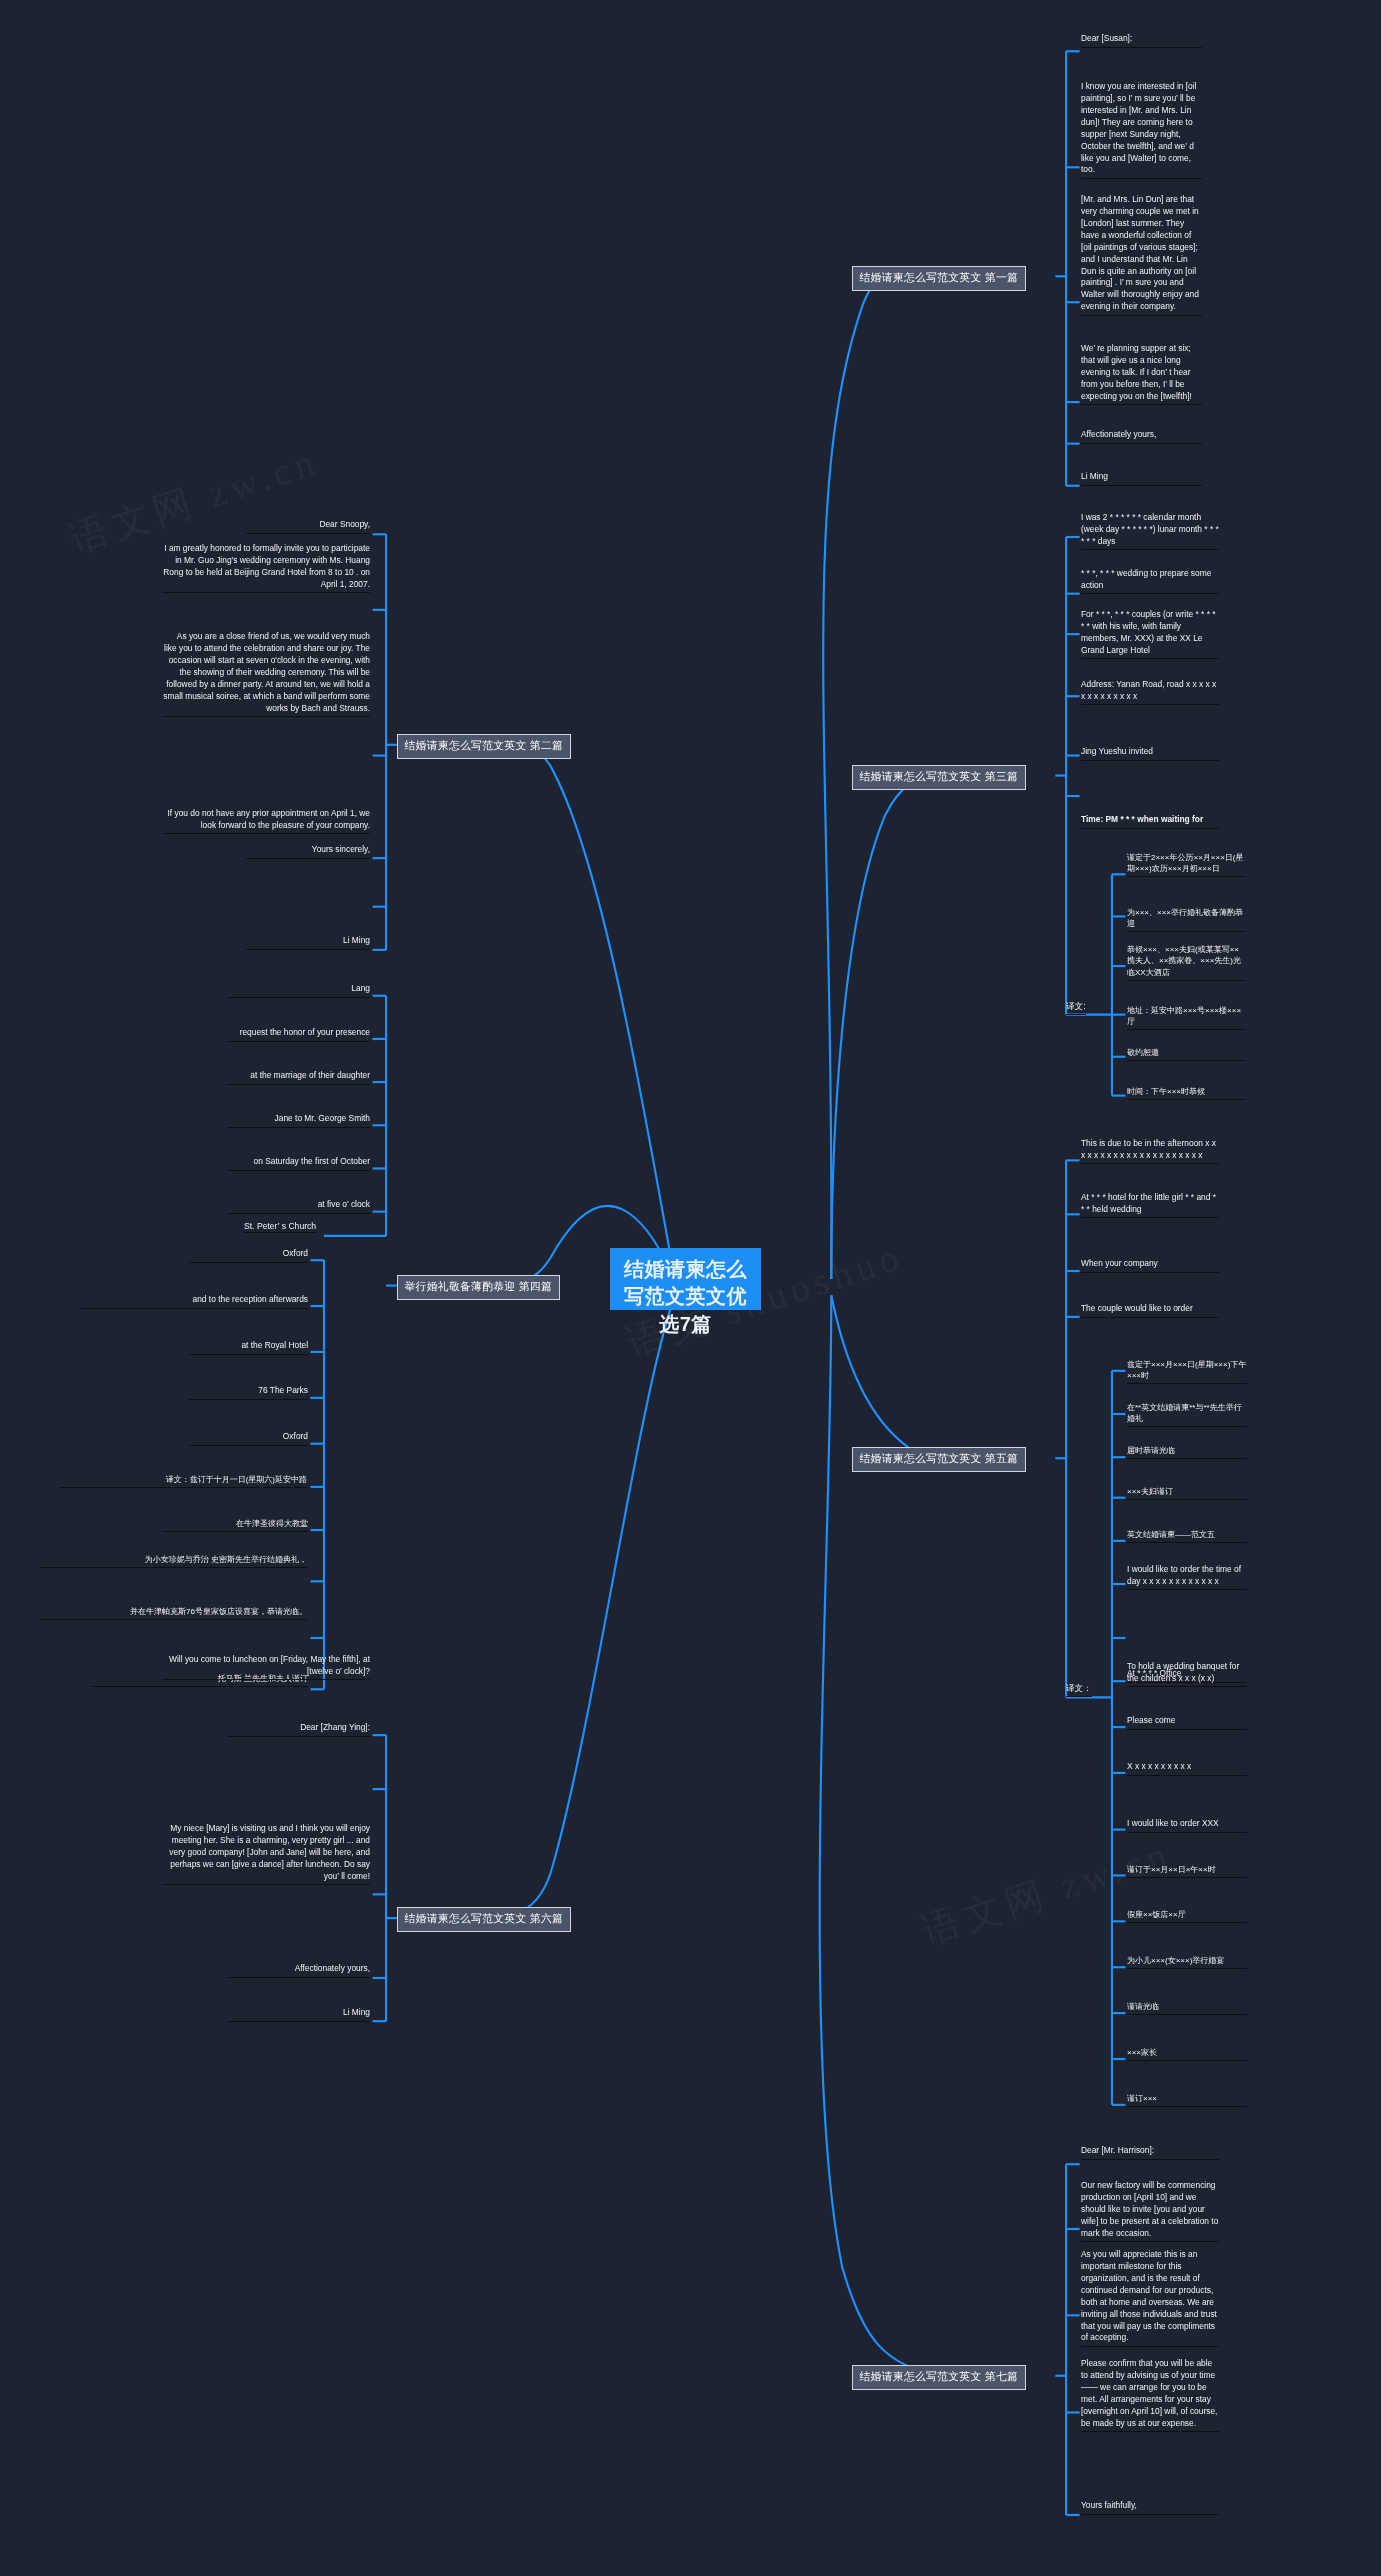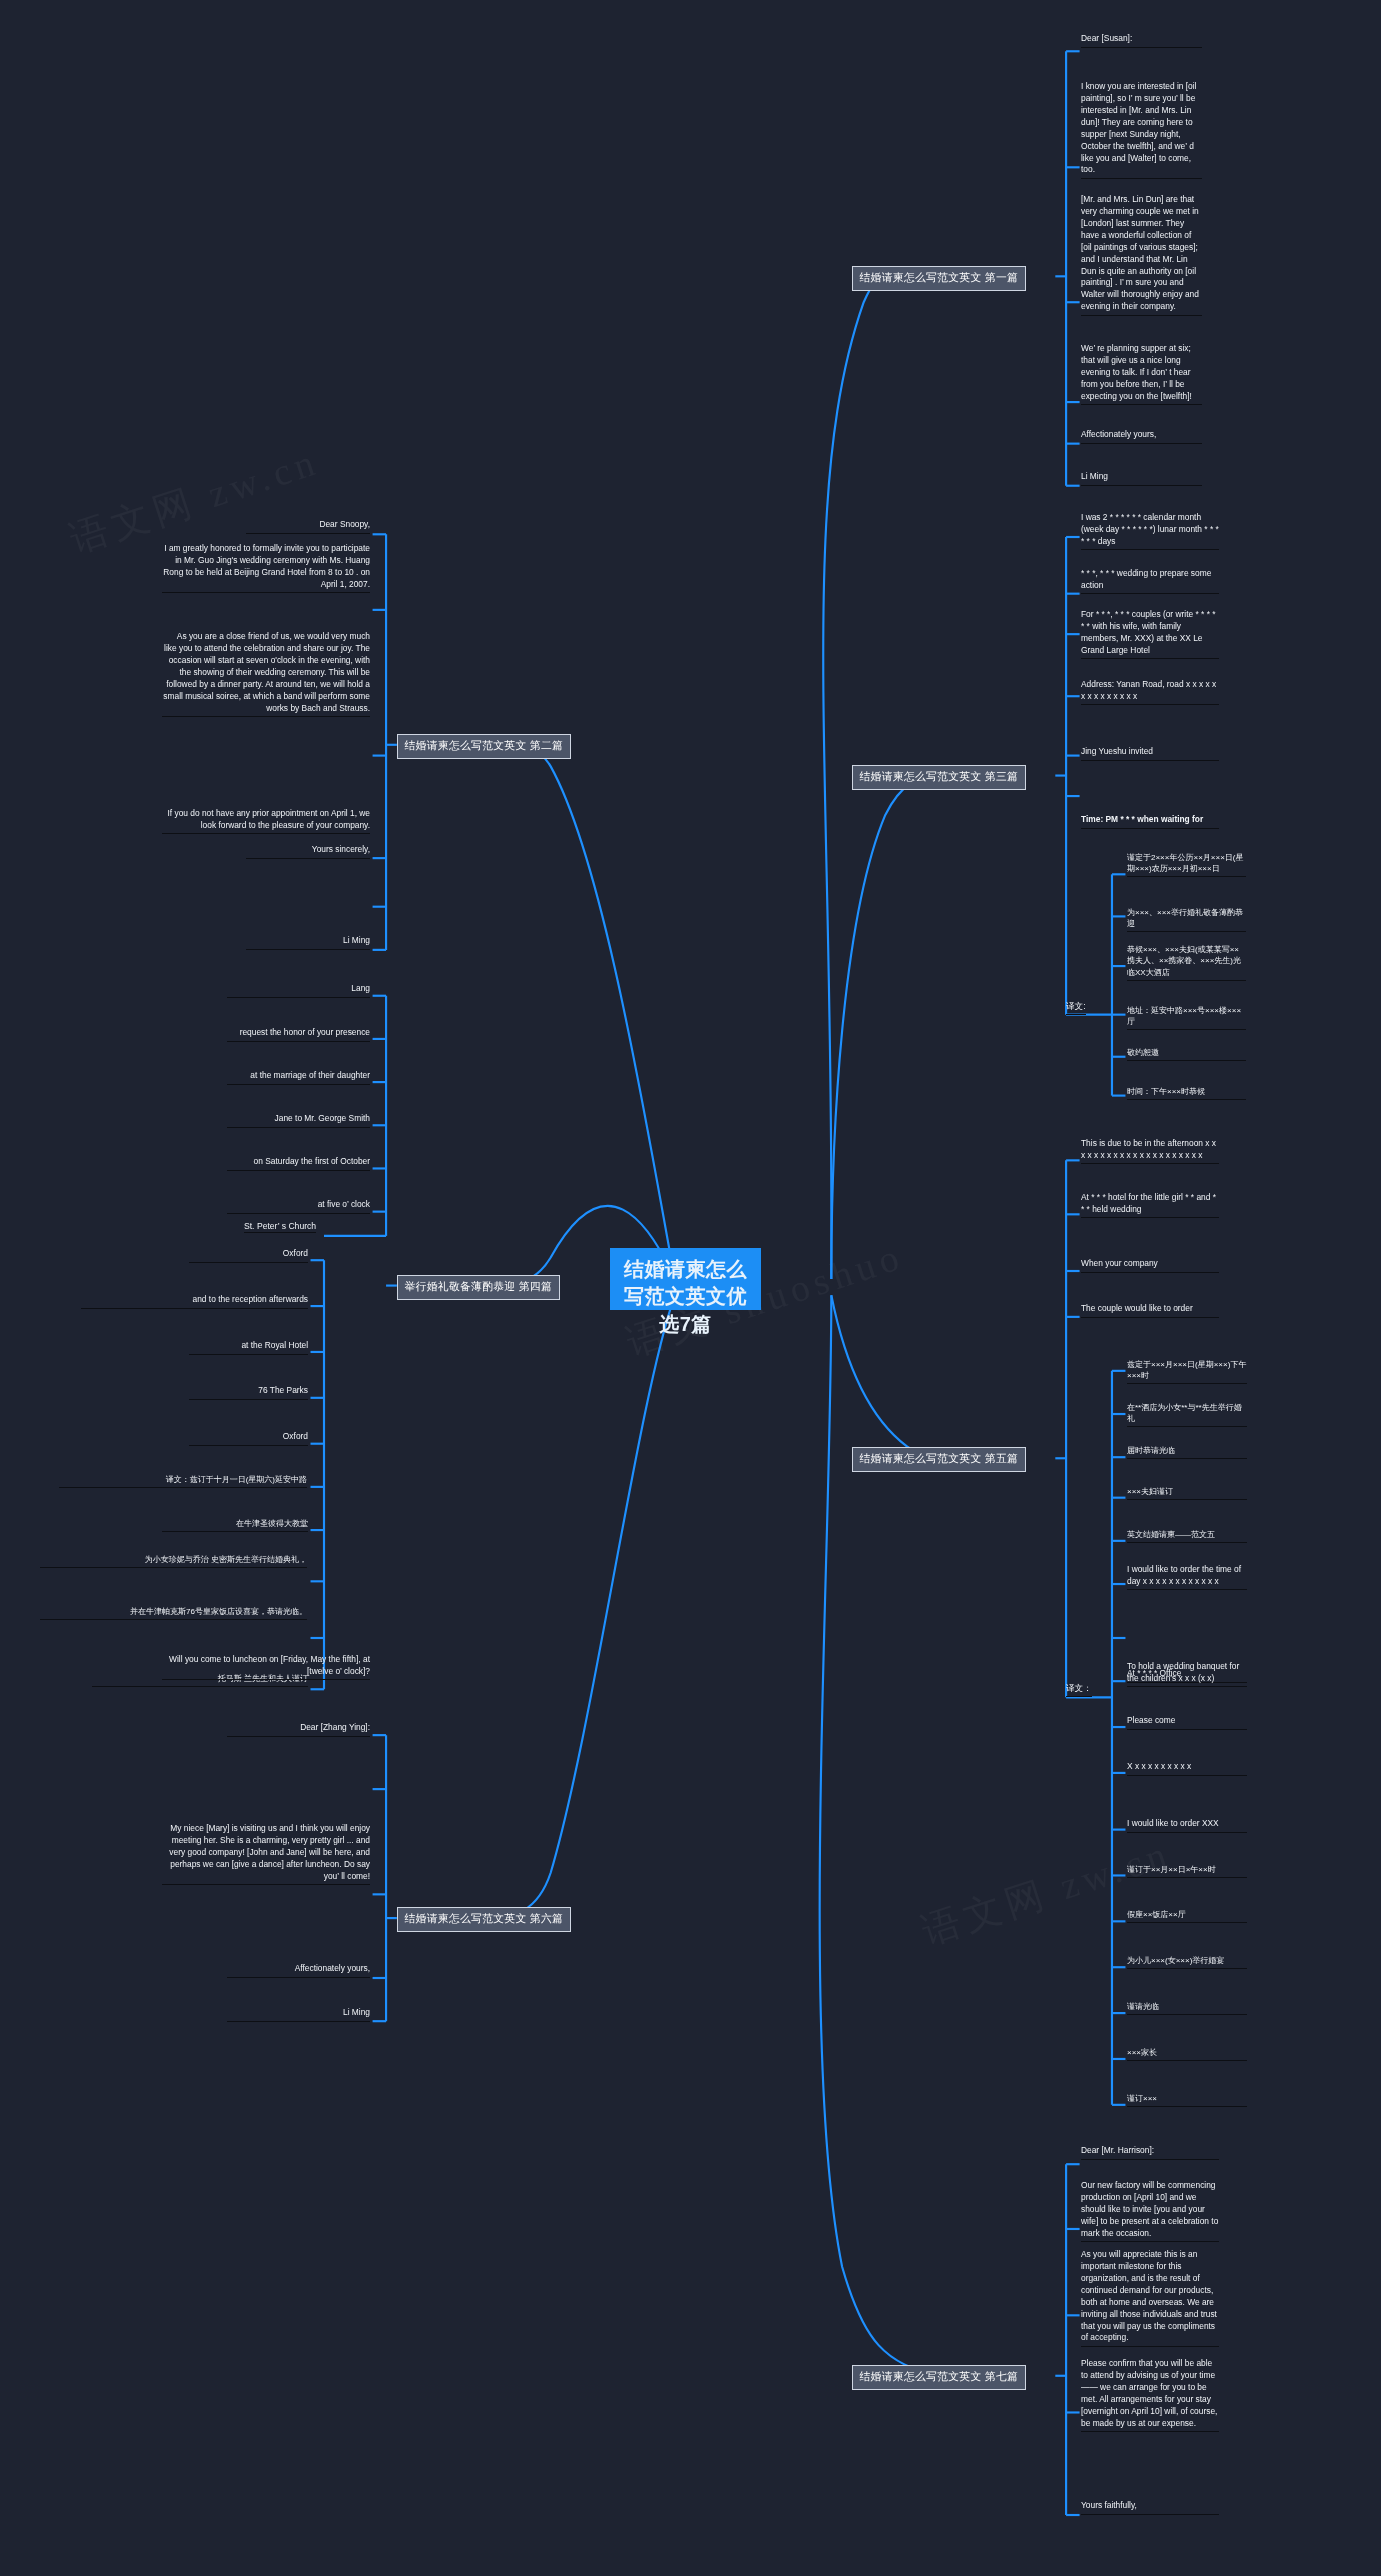--- a/index.html
+++ b/index.html
@@ -263,21 +263,21 @@
 
   <div class="branch-node" style="left:852px;top:1447px;">
     <span>结婚请柬怎么写范文英文 第五篇</span>
   </div>
   <div class="leaf r" style="left:1081px;top:1138px;width:138px;">This is due to be in the afternoon x x x x x  x x x x x x x x x x x x x x x x</div>
   <div class="leaf r" style="left:1081px;top:1192px;width:138px;">At * * * hotel for the little girl * * and * * * held wedding</div>
   <div class="leaf r" style="left:1081px;top:1258px;width:138px;">When your company</div>
   <div class="leaf r" style="left:1081px;top:1303px;width:138px;">The couple would like to order</div>
   <div class="sub-label" style="left:1066px;top:1683px;">译文：</div>
   <div class="leaf cn r" style="left:1127px;top:1359px;width:120px;">兹定于×××月×××日(星期×××)下午×××时</div>
-  <div class="leaf cn r" style="left:1127px;top:1402px;width:120px;">在**酒店为小女**与**先生举行婚礼</div>
+  <div class="leaf cn r" style="left:1127px;top:1402px;width:120px;">在**英文结婚请柬**与**先生举行婚礼</div>
   <div class="leaf cn r" style="left:1127px;top:1445px;width:120px;">届时恭请光临</div>
   <div class="leaf cn r" style="left:1127px;top:1486px;width:120px;">×××夫妇谨订</div>
   <div class="leaf cn r" style="left:1127px;top:1529px;width:120px;">英文结婚请柬——范文五</div>
   <div class="leaf r" style="left:1127px;top:1564px;width:120px;">I would like to order the time of day x x x  x x x x x x x x x</div>
   <div class="leaf r" style="left:1127px;top:1626px;width:120px;margin-top:42px;">At * * * * Office</div>
   <div class="leaf r" style="left:1127px;top:1661px;width:120px;">To hold a wedding banquet for the children's x x x (x x)</div>
   <div class="leaf r" style="left:1127px;top:1715px;width:120px;">Please come</div>
   <div class="leaf r" style="left:1127px;top:1761px;width:120px;">X x x x x x x x x x</div>
   <div class="leaf r" style="left:1127px;top:1818px;width:120px;">I would like to order XXX</div>
   <div class="leaf cn r" style="left:1127px;top:1864px;width:120px;">谨订于××月××日×午××时</div>

